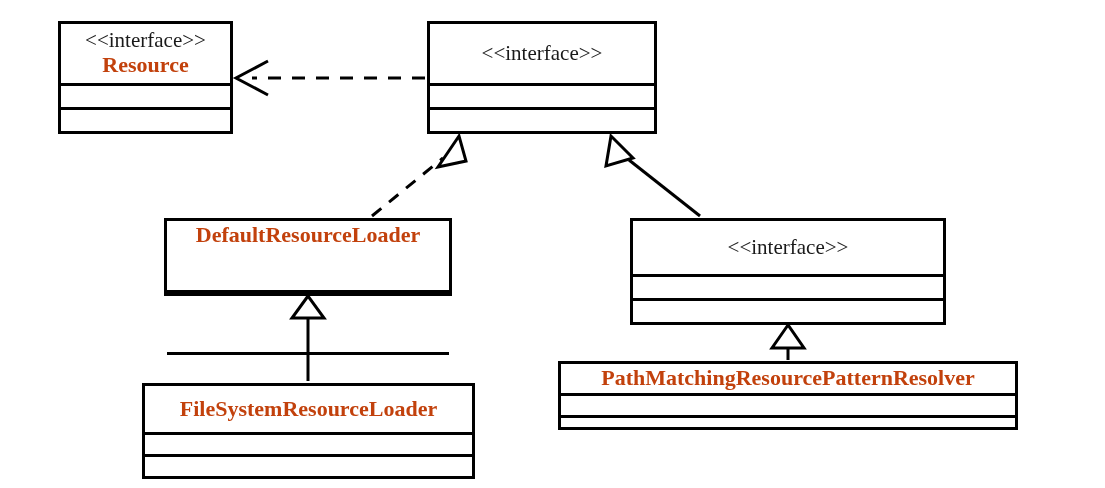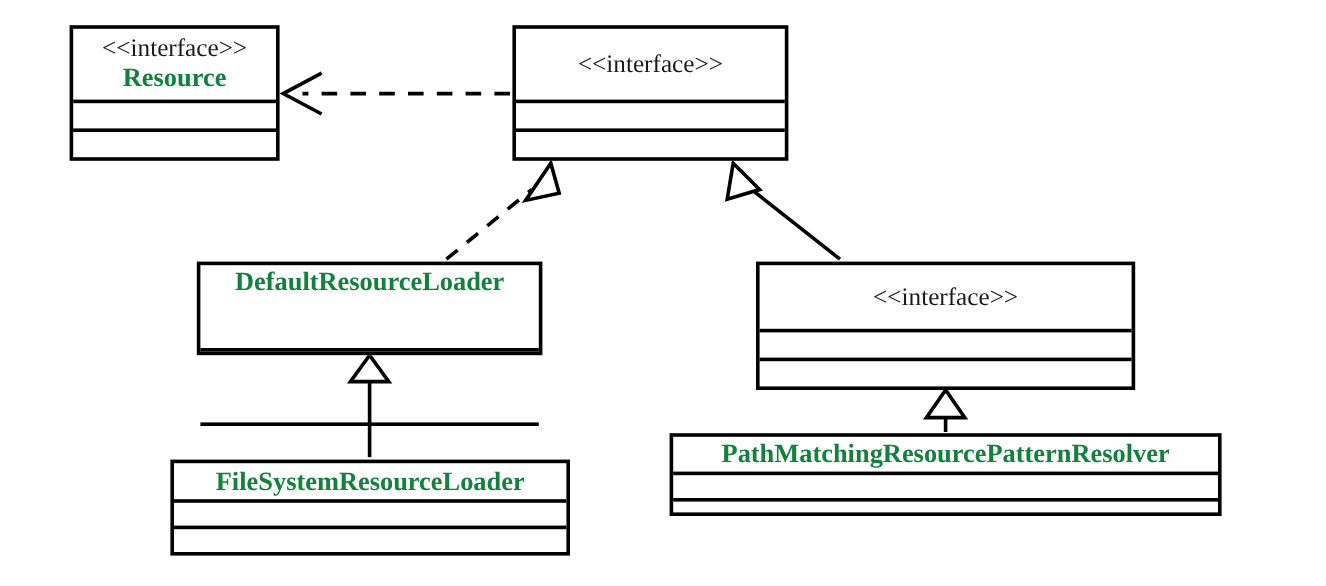--- a/index.html
+++ b/index.html
@@ -37,21 +37,21 @@
   .uml-stereotype {
     font-size: 21px;
     font-weight: normal;
     color: #1a1a1a;
     letter-spacing: 0px;
     white-space: nowrap;
   }
   .uml-name {
     font-size: 22px;
     font-weight: bold;
-    color: #15803d;
+    color: #c2410c;
     white-space: nowrap;
   }
   .uml-attrs, .uml-ops {
     border-top: 3px solid #000000;
     height: 21px;
     flex: 0 0 auto;
   }
   .uml-attrs.thin, .uml-ops.thin {
     height: 19px;
   }
@@ -140,21 +140,21 @@
   </div>
 
   <div class="uml-class" style="left:630px; top:218px; width:316px; height:107px;">
     <div class="uml-header">
       <div class="uml-stereotype">&lt;&lt;interface&gt;&gt;</div>
     </div>
     <div class="uml-attrs"></div>
     <div class="uml-ops"></div>
   </div>
 
-  <div class="uml-class" style="left:142px; top:383px; width:333px; height:80px;">
+  <div class="uml-class" style="left:142px; top:383px; width:333px; height:96px;">
     <div class="uml-header">
       <div class="uml-name">FileSystemResourceLoader</div>
     </div>
     <div class="uml-attrs thin"></div>
     <div class="uml-ops thin"></div>
   </div>
 
   <div class="uml-class" style="left:558px; top:361px; width:460px; height:69px;">
     <div class="uml-header">
       <div class="uml-name">PathMatchingResourcePatternResolver</div>

